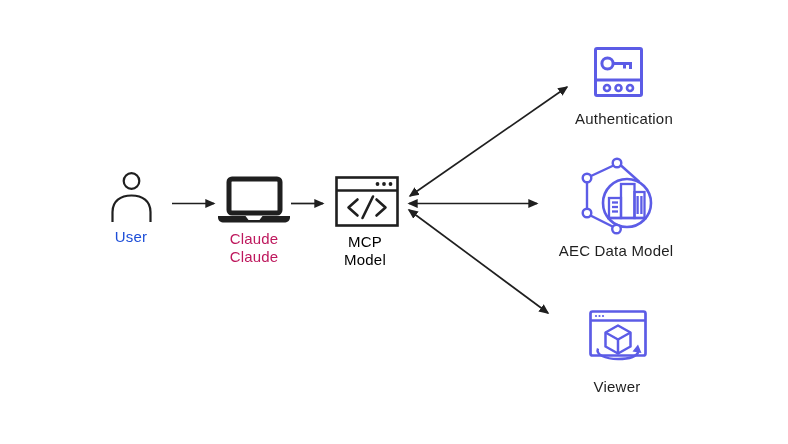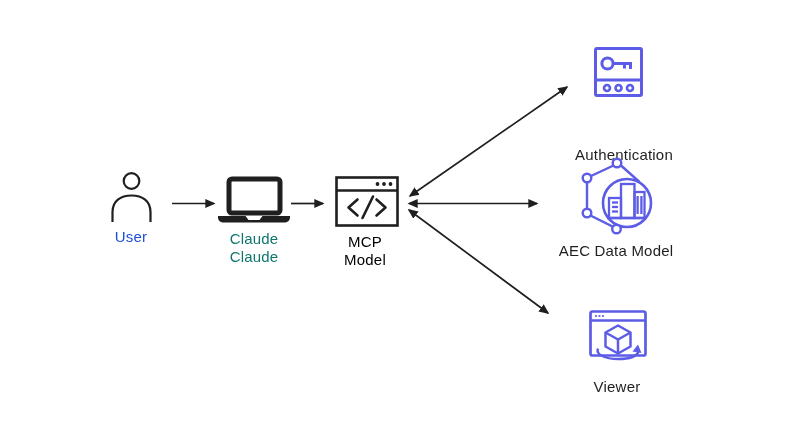--- a/index.html
+++ b/index.html
@@ -39,21 +39,21 @@
   <svg class="abs stroke-icon" style="left: 110px; top: 170px; color: rgb(31, 31, 31);" width="44" height="53" viewBox="0 0 44 53" stroke-width="2.2">
     <circle cx="21.5" cy="11" r="7.8"></circle>
     <path d="M2.5 52 V42 C2.5 31 10.5 25.5 21.5 25.5 C32.5 25.5 40.5 31 40.5 42 V52"></path>
   </svg>
   <div class="label" style="left: 131px; top: 228px; color: #1d4ed8;">User</div>
 
   <svg class="abs" style="left: 217px; top: 176px; color: rgb(31, 31, 31);" width="74" height="47" viewBox="0 0 74 47">
     <rect x="12" y="3" width="51" height="34" rx="3" fill="none" stroke="currentColor" stroke-width="5"></rect>
     <path d="M1 40 L28.5 40 L31.5 44 L42.5 44 L45.5 40 L73 40 L73 41.5 C73 44.5 70.5 46.5 67 46.5 L7 46.5 C3.5 46.5 1 44.5 1 41.5 Z" fill="currentColor" stroke="none"></path>
   </svg>
-  <div class="label" style="left: 254px; top: 230px; color: #0f766e;">
+  <div class="label" style="left: 254px; top: 230px; color: #be185d;">
     <div>Claude</div>
     <div>Claude</div>
   </div>
 
   <svg class="abs stroke-icon" style="left: 335px; top: 176px; color: rgb(31, 31, 31);" width="64" height="51" viewBox="0 0 64 51" stroke-width="2.6">
     <rect x="1.5" y="1.5" width="61" height="48"></rect>
     <line x1="1.5" y1="14.5" x2="62.5" y2="14.5" stroke-width="2.4"></line>
     <g fill="currentColor" stroke="none">
       <circle cx="42.5" cy="8" r="1.9"></circle>
       <circle cx="49" cy="8" r="1.9"></circle>
@@ -75,21 +75,21 @@
     <line x1="1.5" y1="33" x2="47.5" y2="33"></line>
     <circle cx="13.5" cy="16.5" r="5.6"></circle>
     <path d="M19.2 16.5 L36.5 16.5 L36.5 22"></path>
     <path d="M30.5 16.5 L30.5 21.5"></path>
     <g stroke-width="2.6">
       <circle cx="13" cy="41" r="3"></circle>
       <circle cx="24.5" cy="41" r="3"></circle>
       <circle cx="36" cy="41" r="3"></circle>
     </g>
   </svg>
-  <div class="label" style="left: 624px; top: 110px; color: rgb(31, 31, 31); margin-top: 36px;">Authentication</div>
+  <div class="label" style="left: 624px; top: 110px; color: rgb(31, 31, 31);">Authentication</div>
 
   <svg class="abs stroke-icon" style="left: 581px; top: 155px; color: rgb(92, 92, 230);" width="72" height="80" viewBox="0 0 72 80" stroke-width="2.6">
     <circle cx="46" cy="48" r="24"></circle>
     <g stroke-width="2.4">
       <path d="M32.5 10.5 L10 21"></path>
       <path d="M6 27 L6 53.5"></path>
       <path d="M9.5 60.5 L31.5 71.5"></path>
       <path d="M40 10.5 L58.5 27"></path>
     </g>
     <g fill="#ffffff" stroke-width="2.4">

